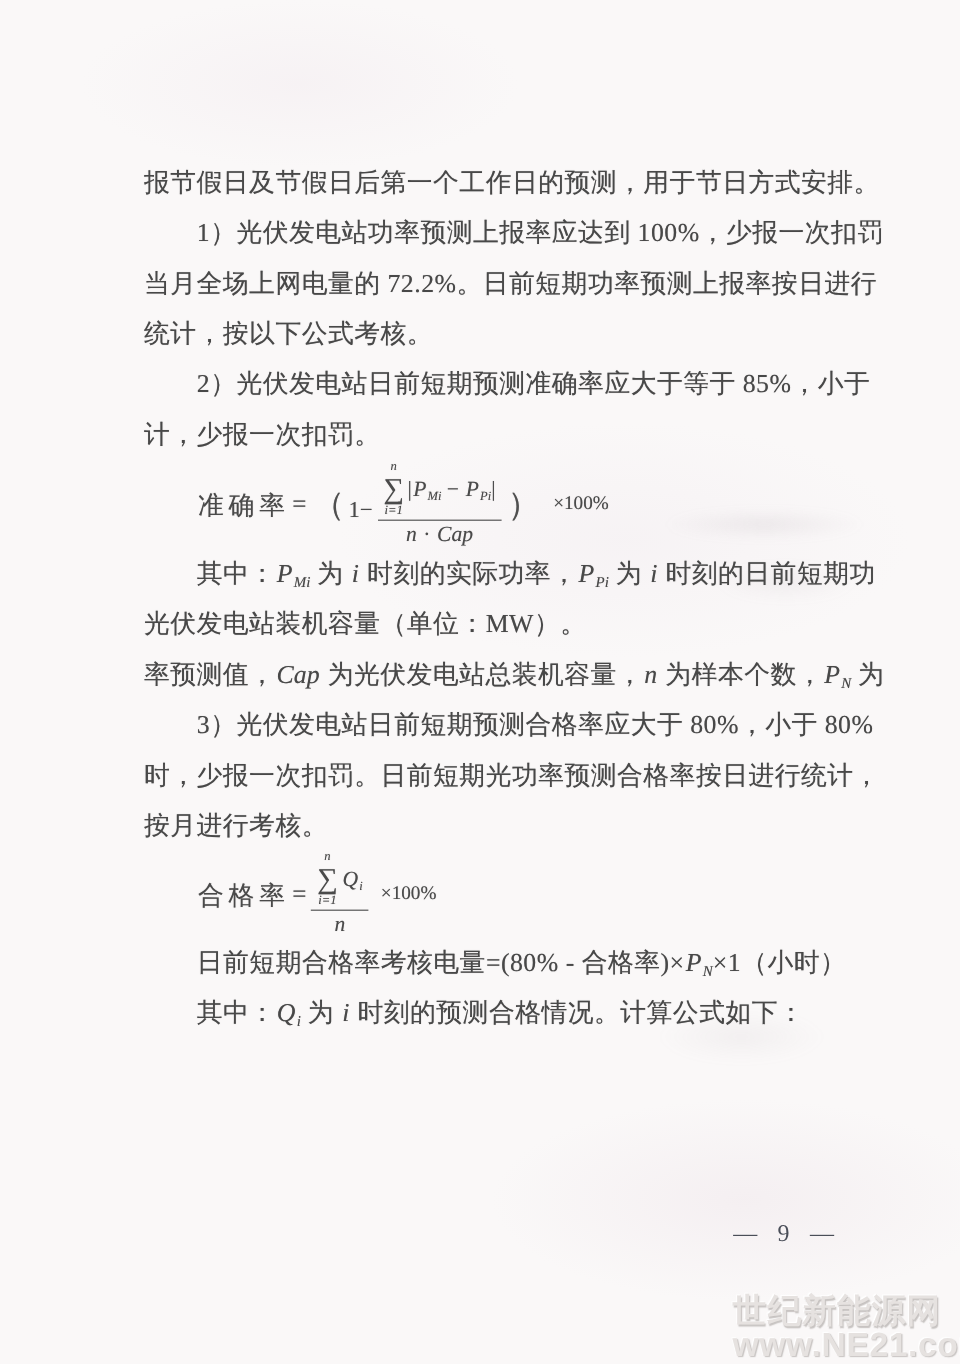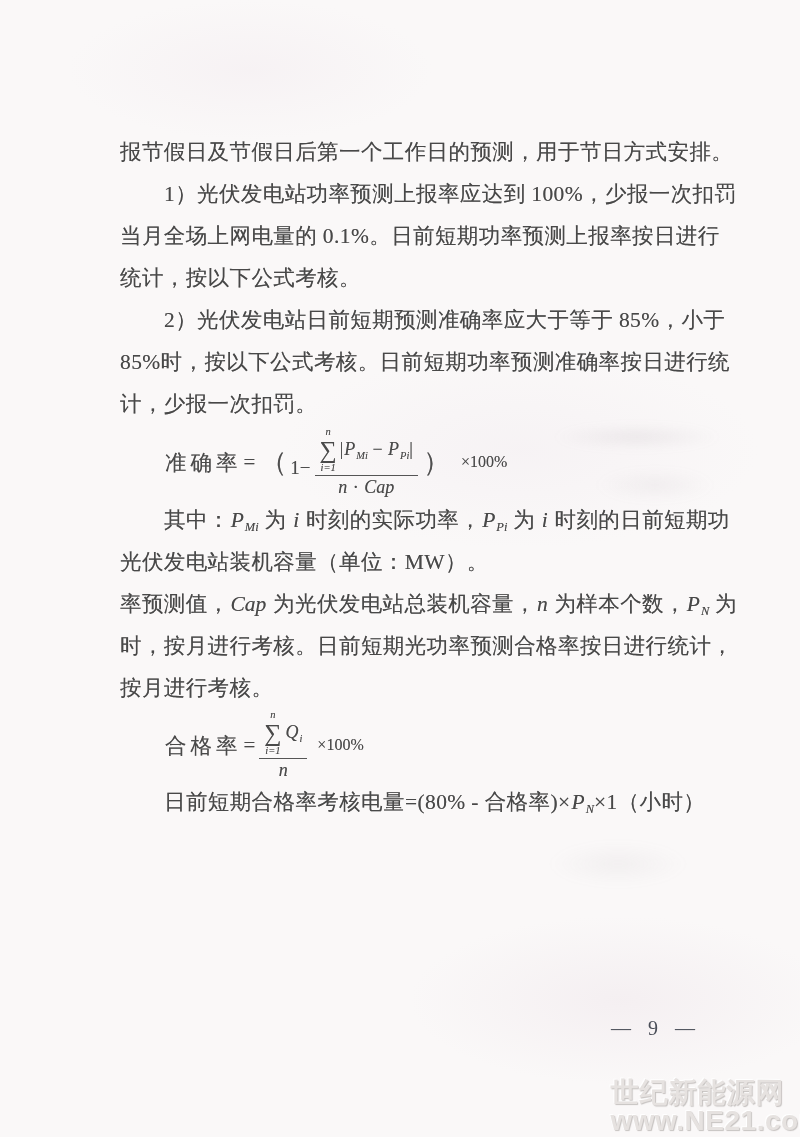--- a/index.html
+++ b/index.html
@@ -112,24 +112,23 @@
 
   <div class="smudge smudge-1"></div>
   <div class="smudge smudge-2"></div>
   <div class="smudge smudge-3"></div>
 
   <div class="body-text">
 
     <div>
         <div class="line">报节假日及节假日后第一个工作日的预测，用于节日方式安排。</div>
         <div class="line indent">1）光伏发电站功率预测上报率应达到 100%，少报一次扣罚</div>
-        <div class="line">当月全场上网电量的 0.1%。日前短期功率预测上报率按日进行</div>
+        <div class="line">当月全场上网电量的 72.2%。日前短期功率预测上报率按日进行</div>
         <div class="line">统计，按以下公式考核。</div>
         <div class="line indent">2）光伏发电站日前短期预测准确率应大于等于 85%，小于</div>
-        <div class="line">85%时，按以下公式考核。日前短期功率预测准确率按日进行统</div>
         <div class="line">计，少报一次扣罚。</div>
       </div>
 
     <div class="formula formula-accuracy">
       <span class="f-label">准确率</span>
       <span class="f-eq">=</span>
       <span class="f-paren">（</span>
       <span class="f-oneminus">1−</span>
       <span class="frac">
         <span class="num">
@@ -143,21 +142,22 @@
         <span class="den f-den-seg"><span class="mvar">n</span> · <span class="mvar">Cap</span></span>
       </span>
       <span class="f-paren">）</span>
       <span class="f-mult">×100%</span>
     </div>
 
     <div>
         <div class="line indent">其中：<span class="mvar">P</span><sub class="msub">Mi</sub> 为 <span class="mvar">i</span> 时刻的实际功率，<span class="mvar">P</span><sub class="msub">Pi</sub> 为 <span class="mvar">i</span> 时刻的日前短期功</div>
         <div class="line">光伏发电站装机容量（单位：MW）。</div>
         <div class="line">率预测值，<span class="mvar">Cap</span> 为光伏发电站总装机容量，<span class="mvar">n</span> 为样本个数，<span class="mvar">P</span><sub class="msub">N</sub> 为</div>
-        <div class="line">时，按月进行考核。日前短期光功率预测合格率按日进行统计，</div>
+        <div class="line indent">3）光伏发电站日前短期预测合格率应大于 80%，小于 80%</div>
+        <div class="line">时，少报一次扣罚。日前短期光功率预测合格率按日进行统计，</div>
         <div class="line">按月进行考核。</div>
       </div>
 
     <div class="formula formula-pass">
       <span class="f-label">合格率</span>
       <span class="f-eq">=</span>
       <span class="frac">
         <span class="num">
           <span class="sumblk">
             <span class="sum-up">n</span>
@@ -166,20 +166,21 @@
           </span>
           <span class="numseg"><span class="mvar">Q</span><sub class="msub">i</sub></span>
         </span>
         <span class="den f-den-seg"><span class="mvar">n</span></span>
       </span>
       <span class="f-mult">×100%</span>
     </div>
 
     <div>
         <div class="line indent">日前短期合格率考核电量=(80% - 合格率)×<span class="mvar">P</span><sub class="msub">N</sub>×1（小时）</div>
+        <div class="line indent">其中：<span class="mvar">Q</span><sub class="msub">i</sub> 为 <span class="mvar">i</span> 时刻的预测合格情况。计算公式如下：</div>
       </div>
 
   </div>
 
   <div class="page-number">— 9 —</div>
 
   <div class="watermark">
     <div class="wm-cn">世纪新能源网</div>
     <div class="wm-url">www.NE21.com</div>
   </div>

